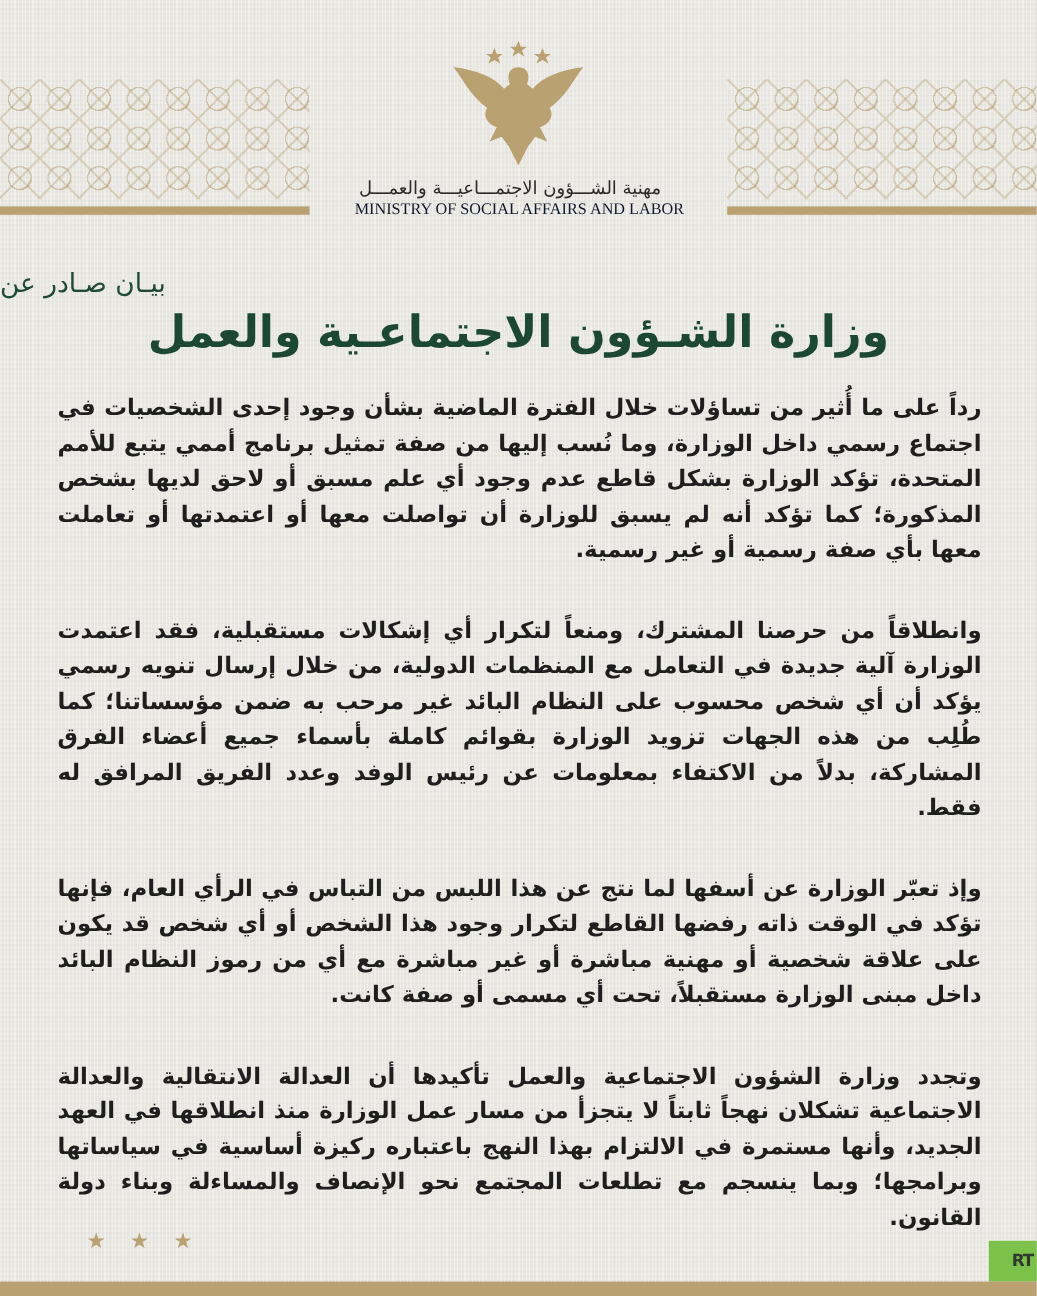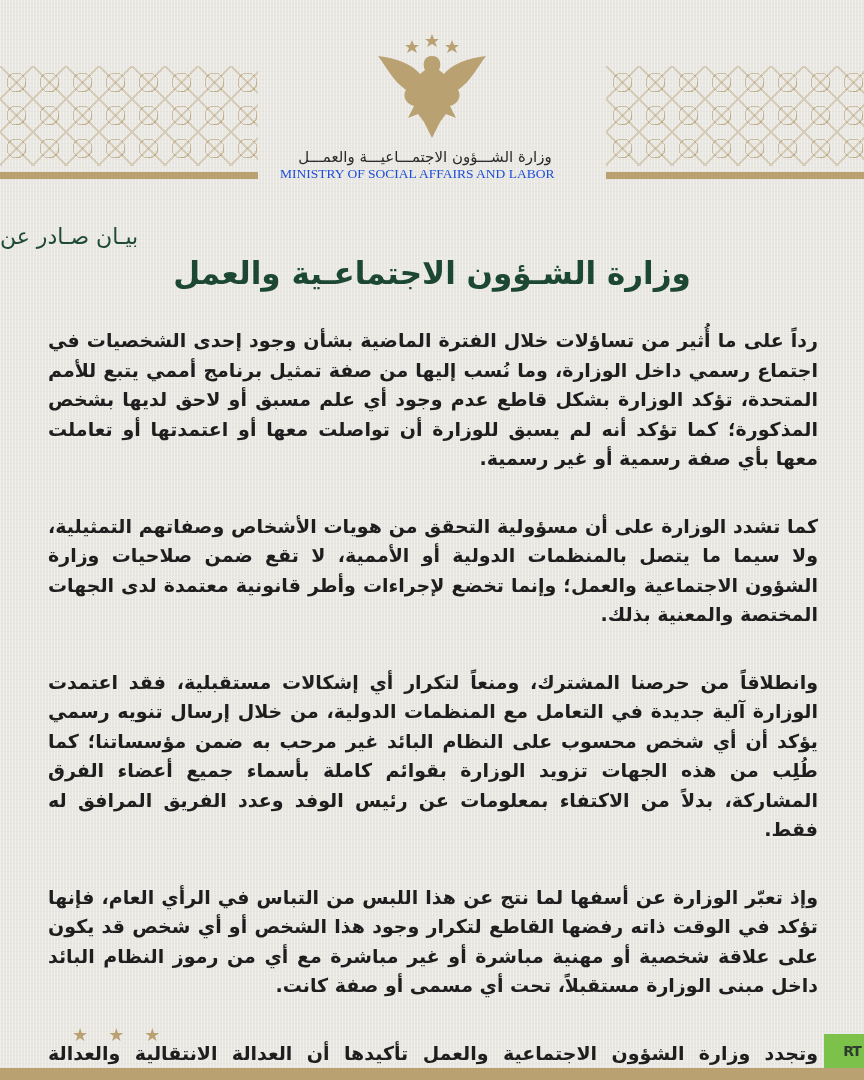--- a/index.html
+++ b/index.html
@@ -28,30 +28,30 @@
   .gold-bar.tl { left:0; width:258px; top:172px; }
   .gold-bar.tr { left:606px; width:258px; top:172px; }
   .gold-bar.bottom { left:0; width:864px; top:1068px; height:12px; }
 
   .emblem { position:absolute; left:362px; top:30px; width:140px; height:115px; }
   .ministry-ar {
     position:absolute; left:280px; top:148px; width:290px; text-align:center;
     direction:rtl; font-size:15px; color:#2a2a2a; letter-spacing:0.5px;
   }
   .ministry-en {
-    position:absolute; left:280px; top:166px; width:290px; text-align:left;
-    font-family:"Liberation Serif", serif; font-size:13.5px; color:#1d4ed8;
+    position:absolute; left:280px; top:166px; width:290px; text-align:right;
+    font-family:"Liberation Serif", serif; font-size:13.5px; color:#0f172a;
   }
   .title-sub {
     position:absolute; left:0; right:0; top:224px; text-align:left; direction:rtl;
     font-size:22px; color:#1f4a35; font-weight:normal;
   }
   .title-main {
     position:absolute; left:0; right:0; top:255px; text-align:center; direction:rtl;
-    font-size:31px; color:#1b4733; font-weight:bold;
+    font-size:37px; color:#1b4733; font-weight:bold;
   }
   .body {
     position:absolute; left:48px; width:770px; top:326px; direction:rtl; text-align:justify;
   }
   .para {
     font-size:19px; line-height:29.5px; font-weight:bold; color:#1e1e1e;
     margin:0 0 38px 0; text-align-last:right;
   }
   .stars { position:absolute; left:72px; top:1024px; display:flex; gap:20px; }
   .star { color:#b9a172; font-size:18px; }
@@ -72,29 +72,28 @@
 
 <svg class="emblem" viewBox="0 0 140 115">
   <g fill="#b9a172">
     <polygon points="50,10 52,15 57,15 53,18 55,23 50,20 45,23 47,18 43,15 48,15"></polygon>
     <polygon points="70,4 72,9 77,9 73,12 75,17 70,14 65,17 67,12 63,9 68,9"></polygon>
     <polygon points="90,10 92,15 97,15 93,18 95,23 90,20 85,23 87,18 83,15 88,15"></polygon>
     <path d="M70 26 C62 26 60 34 63 40 L58 44 C50 34 34 28 16 26 C24 36 30 50 44 60 C40 66 44 74 52 76 L46 88 L56 84 L62 92 L70 108 L78 92 L84 84 L94 88 L88 76 C96 74 100 66 96 60 C110 50 116 36 124 26 C106 28 90 34 82 44 L77 40 C80 34 78 26 70 26 Z"></path>
   </g>
 </svg>
 
-<div class="ministry-ar">وزارة الشـــؤون الاجتمـــاعيـــة والعمـــل</div>
+<div class="ministry-ar">مهنية الشـــؤون الاجتمـــاعيـــة والعمـــل</div>
 <div class="ministry-en">MINISTRY OF SOCIAL AFFAIRS AND LABOR</div>
 
 <div class="title-sub">بيـان صـادر عن</div>
 <div class="title-main">وزارة الشـؤون الاجتماعـية والعمل</div>
 
 <div class="body">
   <p class="para">رداً على ما أُثير من تساؤلات خلال الفترة الماضية بشأن وجود إحدى الشخصيات في اجتماع رسمي داخل الوزارة، وما نُسب إليها من صفة تمثيل برنامج أممي يتبع للأمم المتحدة، تؤكد الوزارة بشكل قاطع عدم وجود أي علم مسبق أو لاحق لديها بشخص المذكورة؛ كما تؤكد أنه لم يسبق للوزارة أن تواصلت معها أو اعتمدتها أو تعاملت معها بأي صفة رسمية أو غير رسمية.</p>
-  <p class="para">كما تشدد الوزارة على أن مسؤولية التحقق من هويات الأشخاص وصفاتهم التمثيلية، ولا سيما ما يتصل بالمنظمات الدولية أو الأممية، لا تقع ضمن صلاحيات وزارة الشؤون الاجتماعية والعمل؛ وإنما تخضع لإجراءات وأطر قانونية معتمدة لدى الجهات المختصة والمعنية بذلك.</p>
   <p class="para">وانطلاقاً من حرصنا المشترك، ومنعاً لتكرار أي إشكالات مستقبلية، فقد اعتمدت الوزارة آلية جديدة في التعامل مع المنظمات الدولية، من خلال إرسال تنويه رسمي يؤكد أن أي شخص محسوب على النظام البائد غير مرحب به ضمن مؤسساتنا؛ كما طُلِب من هذه الجهات تزويد الوزارة بقوائم كاملة بأسماء جميع أعضاء الفرق المشاركة، بدلاً من الاكتفاء بمعلومات عن رئيس الوفد وعدد الفريق المرافق له فقط.</p>
   <p class="para">وإذ تعبّر الوزارة عن أسفها لما نتج عن هذا اللبس من التباس في الرأي العام، فإنها تؤكد في الوقت ذاته رفضها القاطع لتكرار وجود هذا الشخص أو أي شخص قد يكون على علاقة شخصية أو مهنية مباشرة أو غير مباشرة مع أي من رموز النظام البائد داخل مبنى الوزارة مستقبلاً، تحت أي مسمى أو صفة كانت.</p>
   <p class="para">وتجدد وزارة الشؤون الاجتماعية والعمل تأكيدها أن العدالة الانتقالية والعدالة الاجتماعية تشكلان نهجاً ثابتاً لا يتجزأ من مسار عمل الوزارة منذ انطلاقها في العهد الجديد، وأنها مستمرة في الالتزام بهذا النهج باعتباره ركيزة أساسية في سياساتها وبرامجها؛ وبما ينسجم مع تطلعات المجتمع نحو الإنصاف والمساءلة وبناء دولة القانون.</p>
 </div>
 
 <div class="stars">
   <span class="star">★</span>
   <span class="star">★</span>
   <span class="star">★</span>
 </div>

